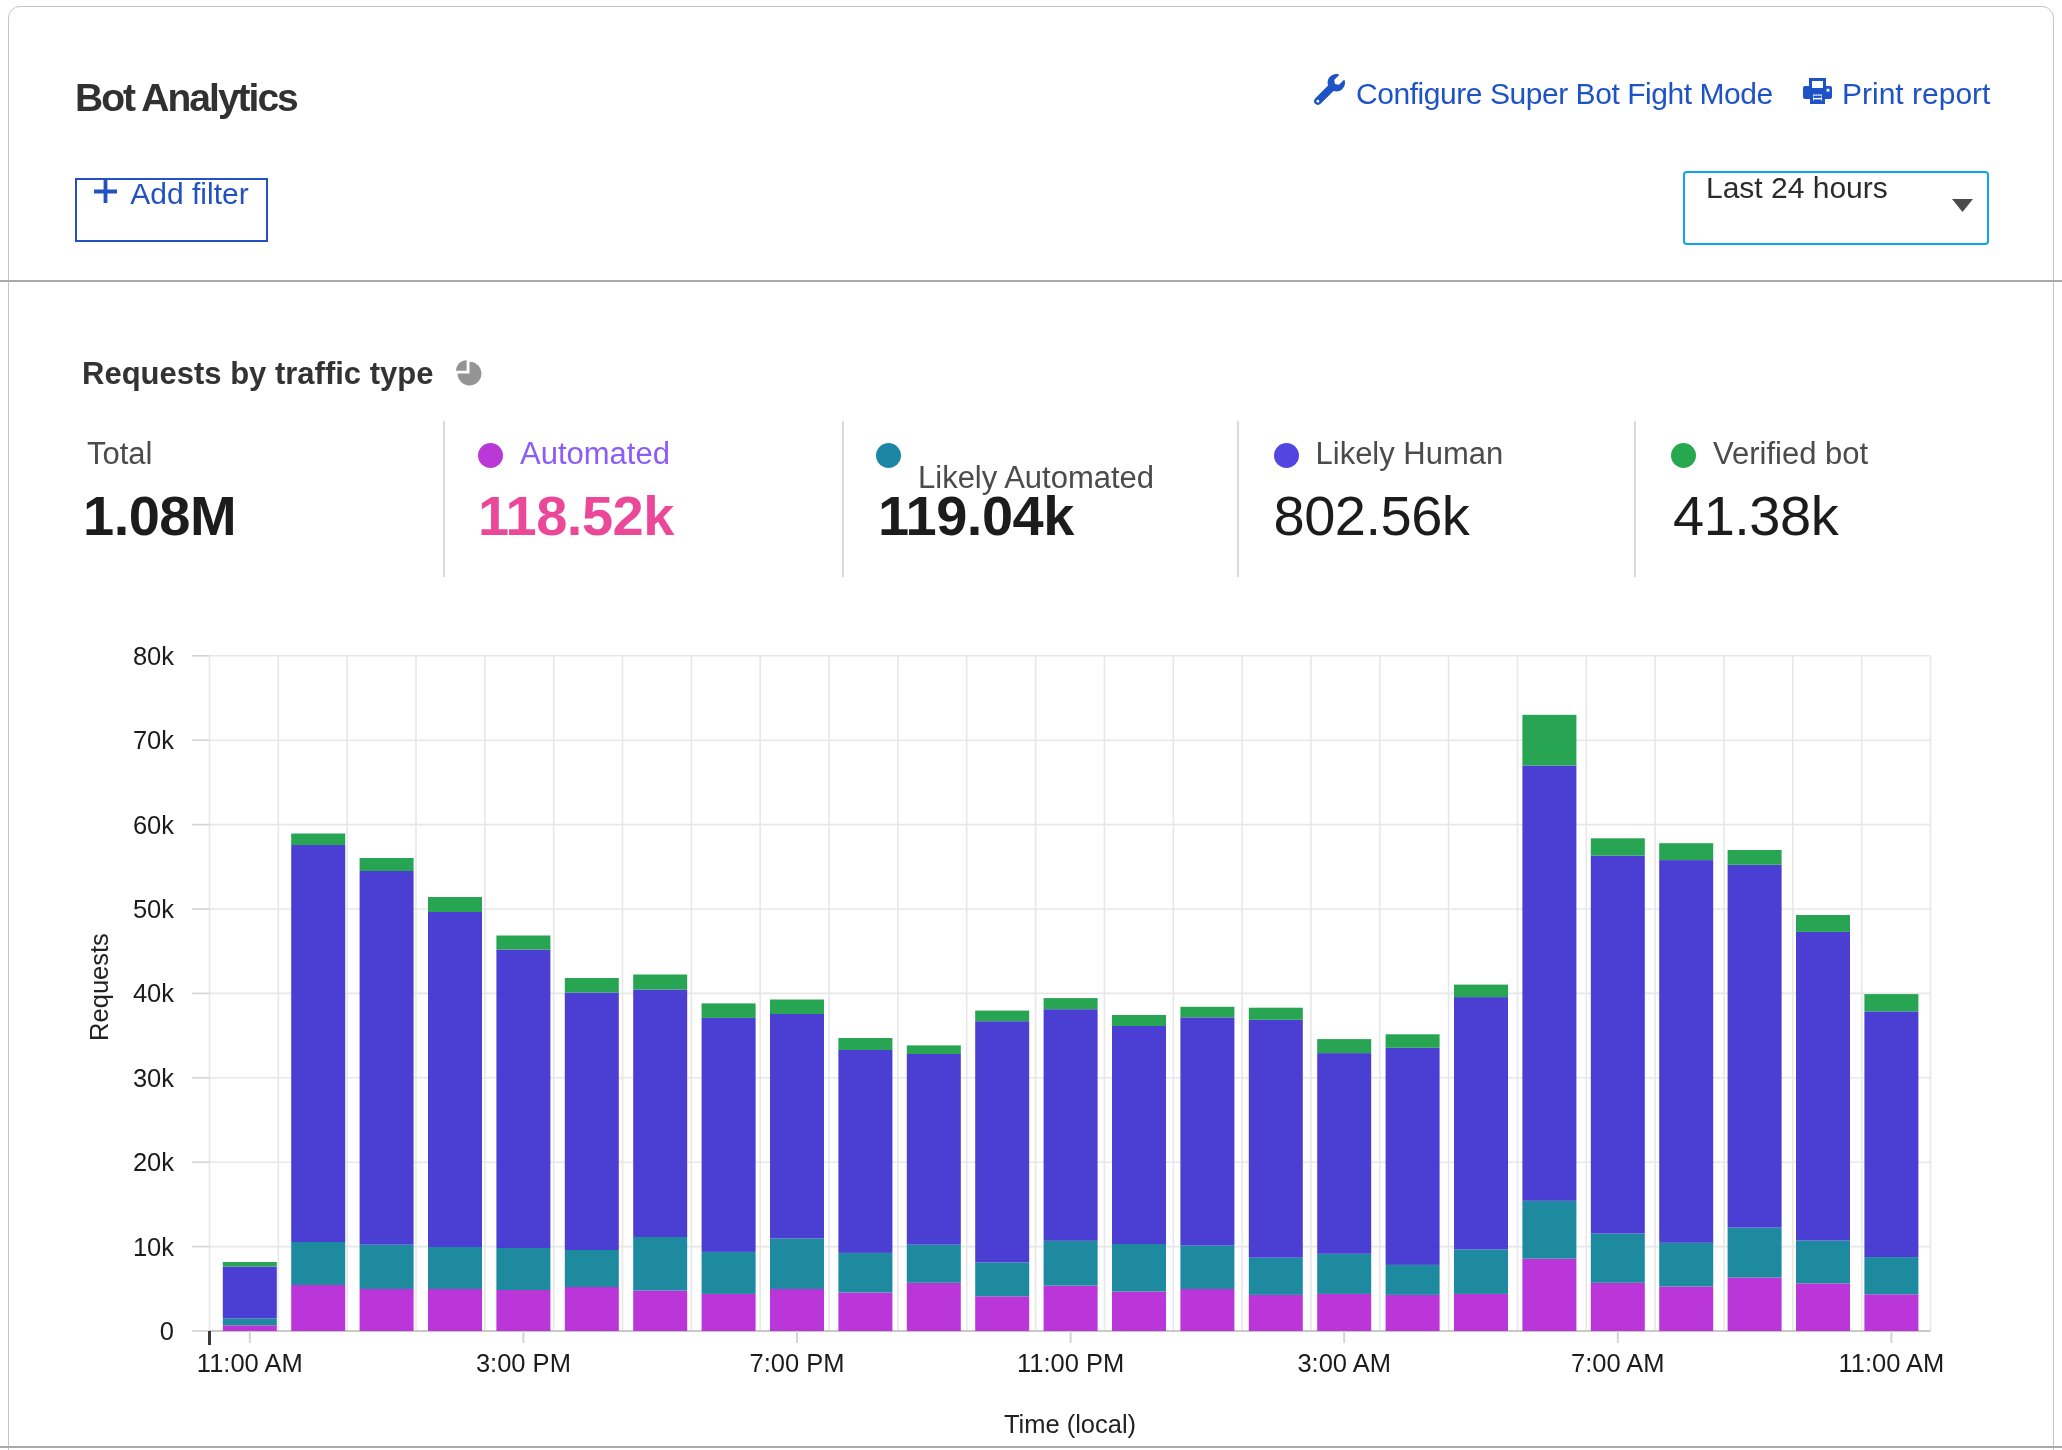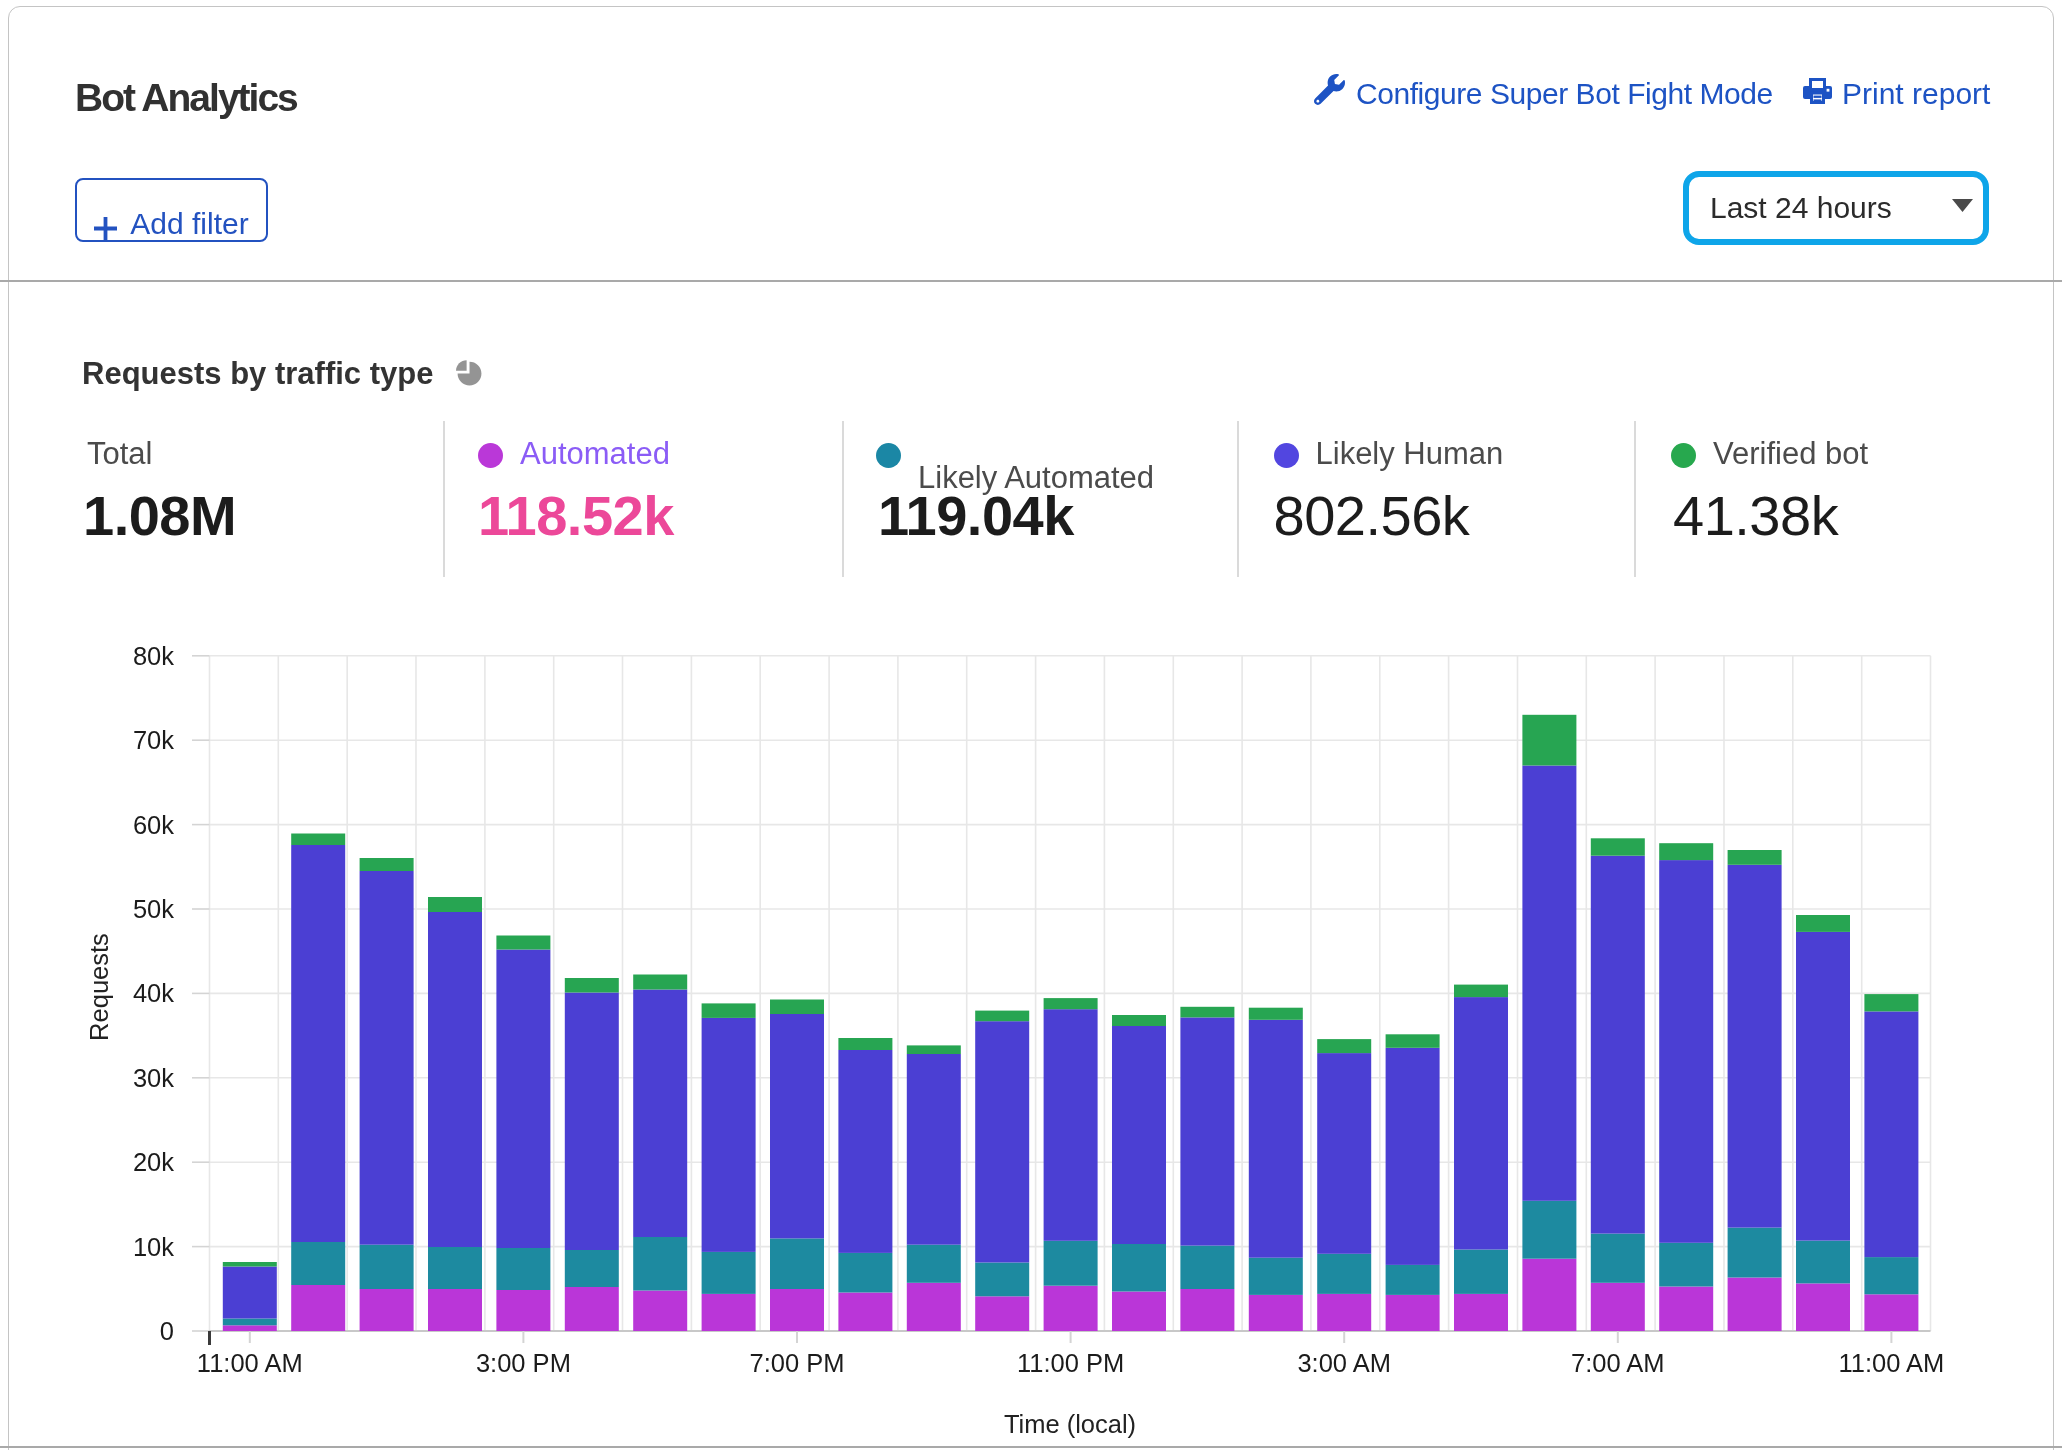--- a/index.html
+++ b/index.html
@@ -21,28 +21,28 @@
       <rect x="0" y="8" width="29" height="13" rx="2"></rect>
     </g>
 <rect x="9" y="3" width="11" height="7" fill="#fff"></rect>
 <rect x="23.6" y="10.8" width="2.8" height="2.8" fill="#fff"></rect>
 <rect x="8.5" y="15" width="12" height="9.5" fill="#fff" stroke="#1d53c4" stroke-width="3"></rect>
 <rect x="10.5" y="17.6" width="8" height="2.3" fill="#1d53c4"></rect>
 <rect x="10.5" y="21.4" width="8" height="2.3" fill="#1d53c4"></rect>
 </svg>
 <div class="abs" style="left:1842px;top:79px;font-size:30px;line-height:1;color:#1d53c4">Print report</div>
 
-<div class="abs" style="left:75px;top:178px;width:193px;height:64px;border:2.5px solid #2352c0;border-radius:8px;display:flex;align-items:flex-end;justify-content:center">
+<div class="abs" style="left:75px;top:178px;width:193px;height:64px;border:2.5px solid #2352c0;border-radius:0;display:flex;align-items:flex-start;justify-content:center">
 <svg width="23" height="23" viewBox="0 0 23 23" style="margin-right:13px">
       <path fill="#2352c0" d="M9.6 0h3.8v23H9.6z M0 9.6h23v3.8H0z"></path>
     </svg>
 <span style="font-size:30px;color:#2352c0;line-height:1;position:relative;top:-1px">Add filter</span>
 </div>
 
-<div class="abs" style="left:1683px;top:171px;width:306px;height:74px;border:6px solid #0ea5e9;border-radius:16px;display:flex;align-items:center">
+<div class="abs" style="left:1683px;top:171px;width:306px;height:74px;border:2px solid #0ea5e9;border-radius:4px;display:flex;align-items:flex-start">
 <span style="font-size:30px;color:#2b2b2b;line-height:1;margin-left:21px">Last 24 hours</span>
 </div>
 <svg class="abs" style="left:1952px;top:199px" width="21" height="13" viewBox="0 0 21 13">
     <path d="M0 0h21L10.5 13z" fill="#4a4a4a"></path>
   </svg>
 
 <div class="abs" style="left:0;top:279.5px;width:2062px;height:2px;background:#a9a9a9"></div>
 
 <div class="abs" style="left:82px;top:357.5px;font-size:31px;font-weight:700;line-height:1;color:#333">Requests by traffic type</div>
 <svg class="abs" style="left:455px;top:359px" width="28" height="28" viewBox="0 0 27 27">

